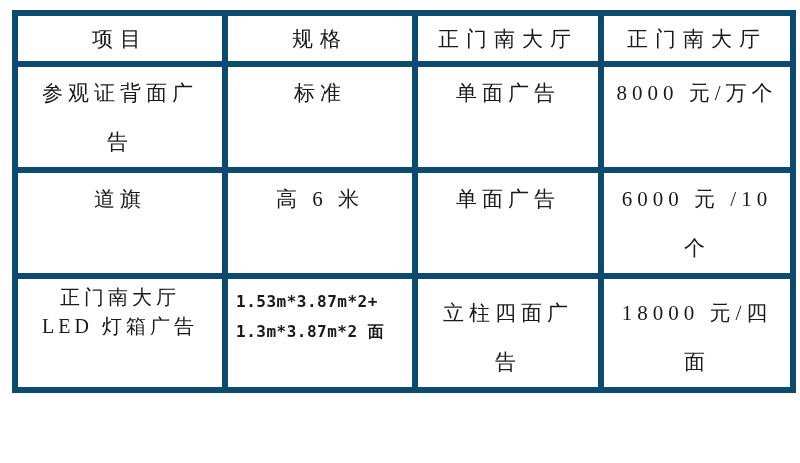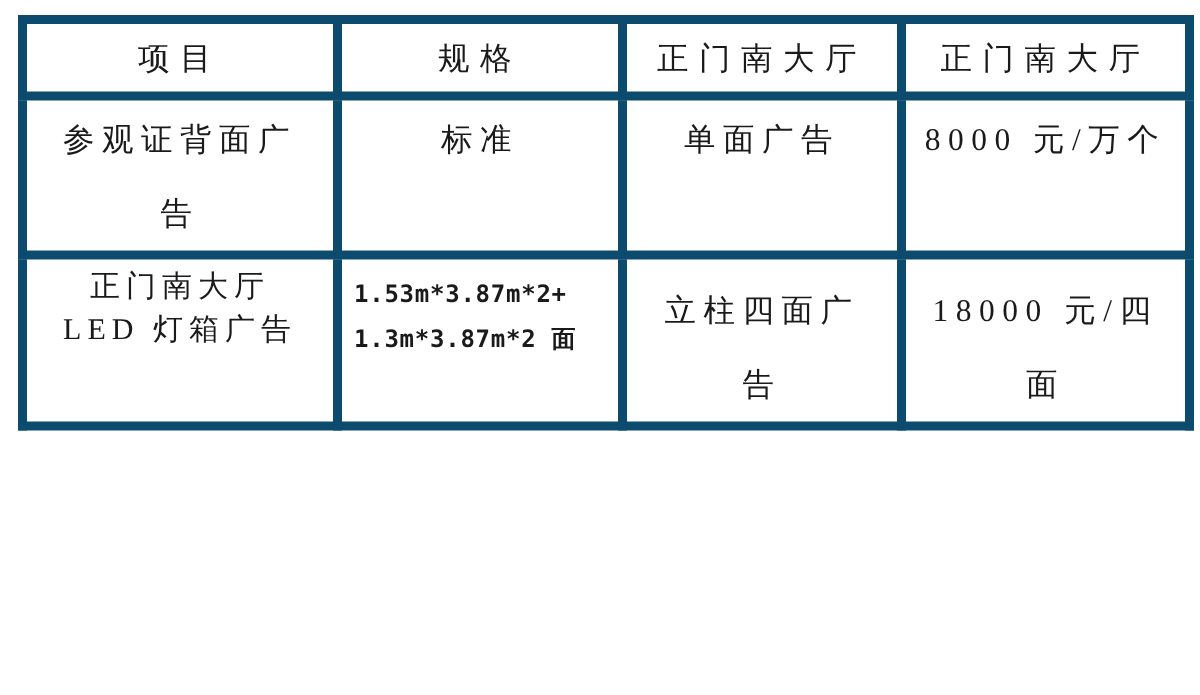--- a/index.html
+++ b/index.html
@@ -94,20 +94,27 @@
     </thead>
     <tbody>
       <tr style="height:94px;">
         <td>参观证背面广
 告</td>
         <td>标准</td>
         <td>单面广告</td>
         <td>8000 元/万个</td>
       </tr>
       <tr style="height:94px;">
+        <td>道旗</td>
+        <td>高 6 米</td>
+        <td>单面广告</td>
+        <td>6000 元 /10
+个</td>
+      </tr>
+      <tr style="height:94px;">
         <td class="tight">正门南大厅
 LED 灯箱广告</td>
         <td class="spec-dim">1.53m*3.87m*2+
 1.3m*3.87m*2 面</td>
         <td class="mid">立柱四面广
 告</td>
         <td class="mid">18000 元/四
 面</td>
       </tr>
     </tbody>

